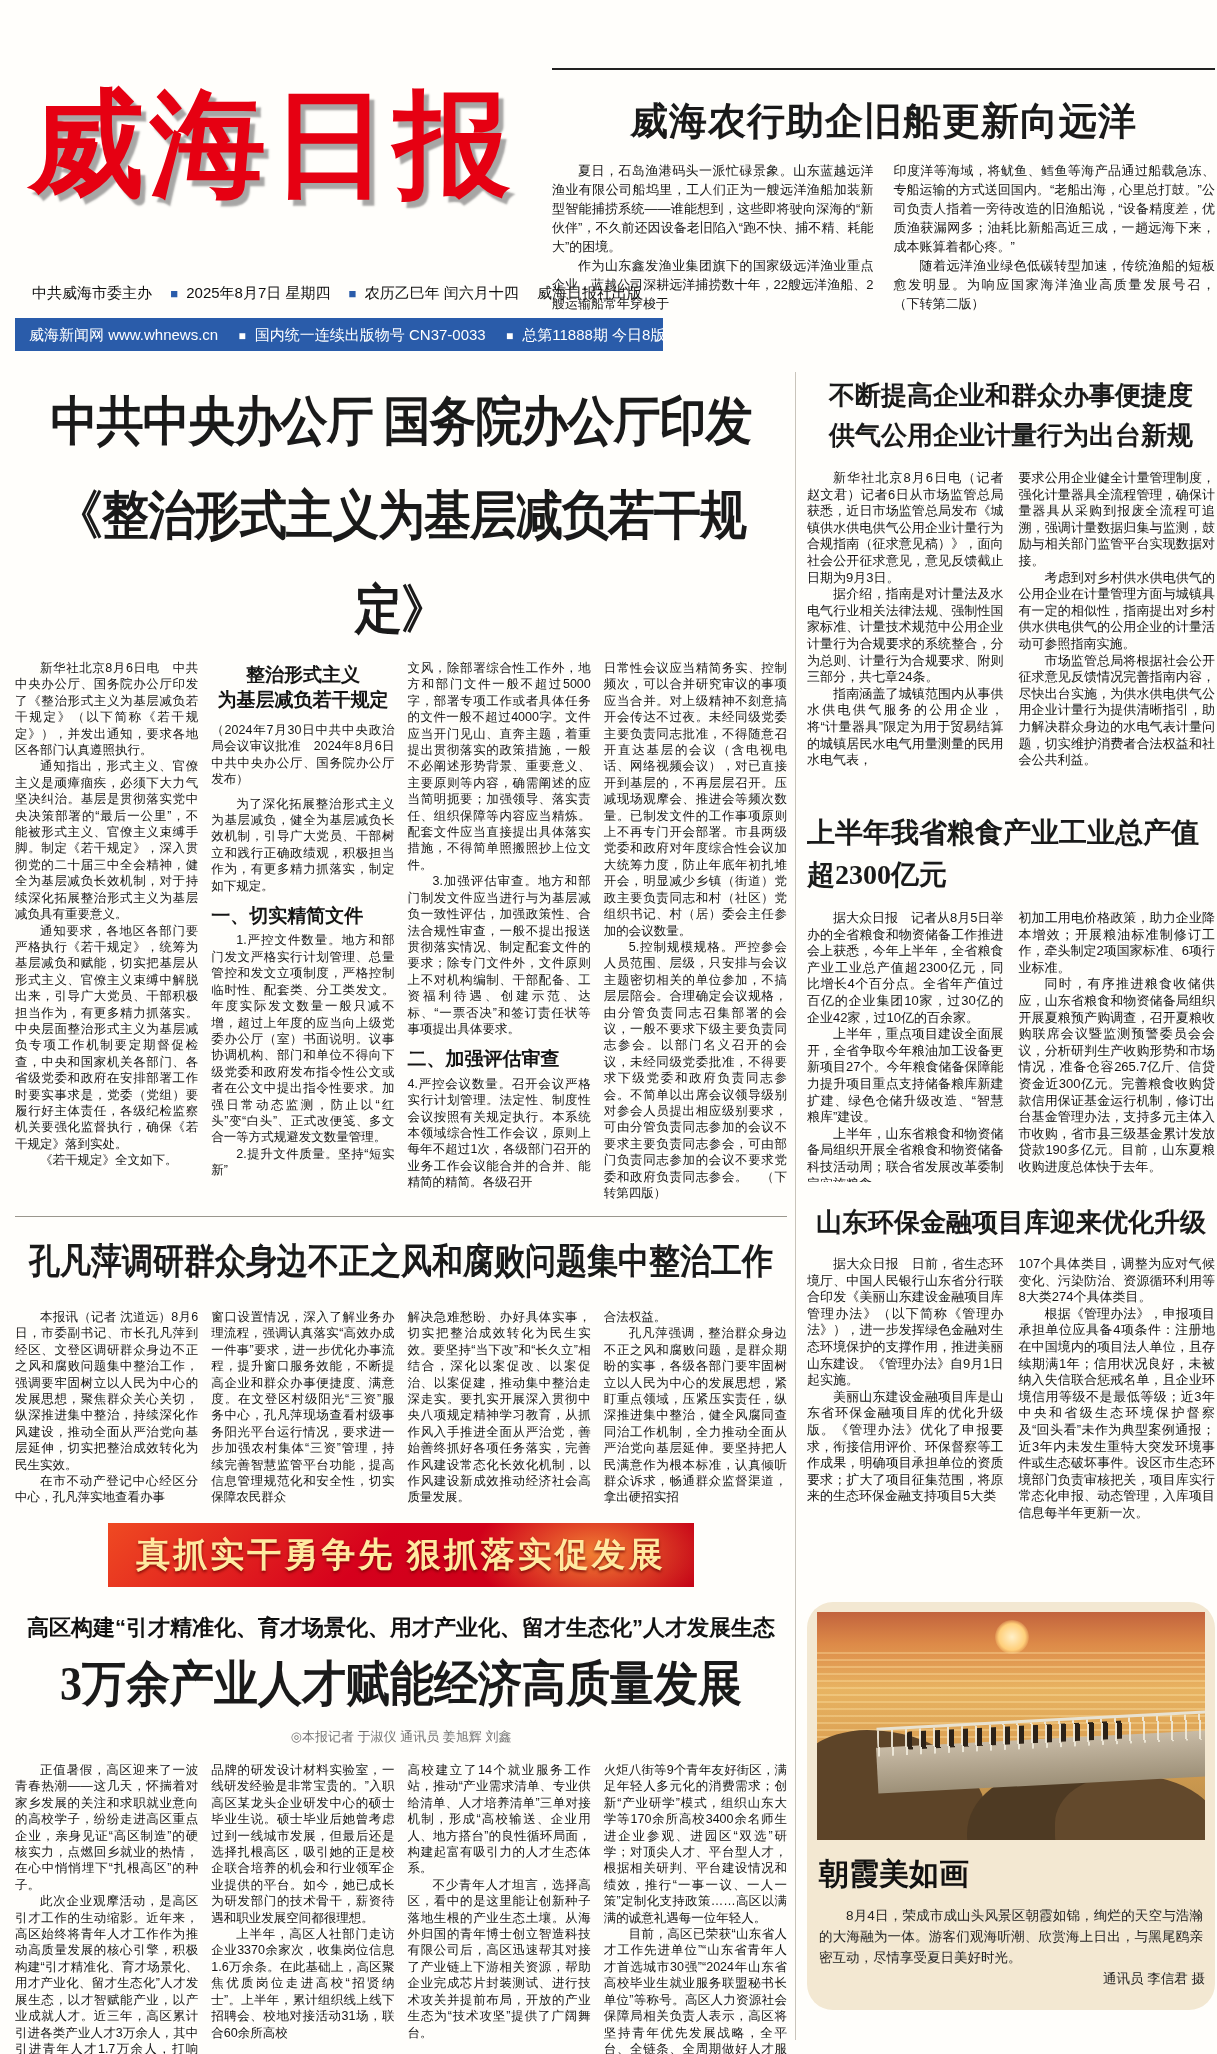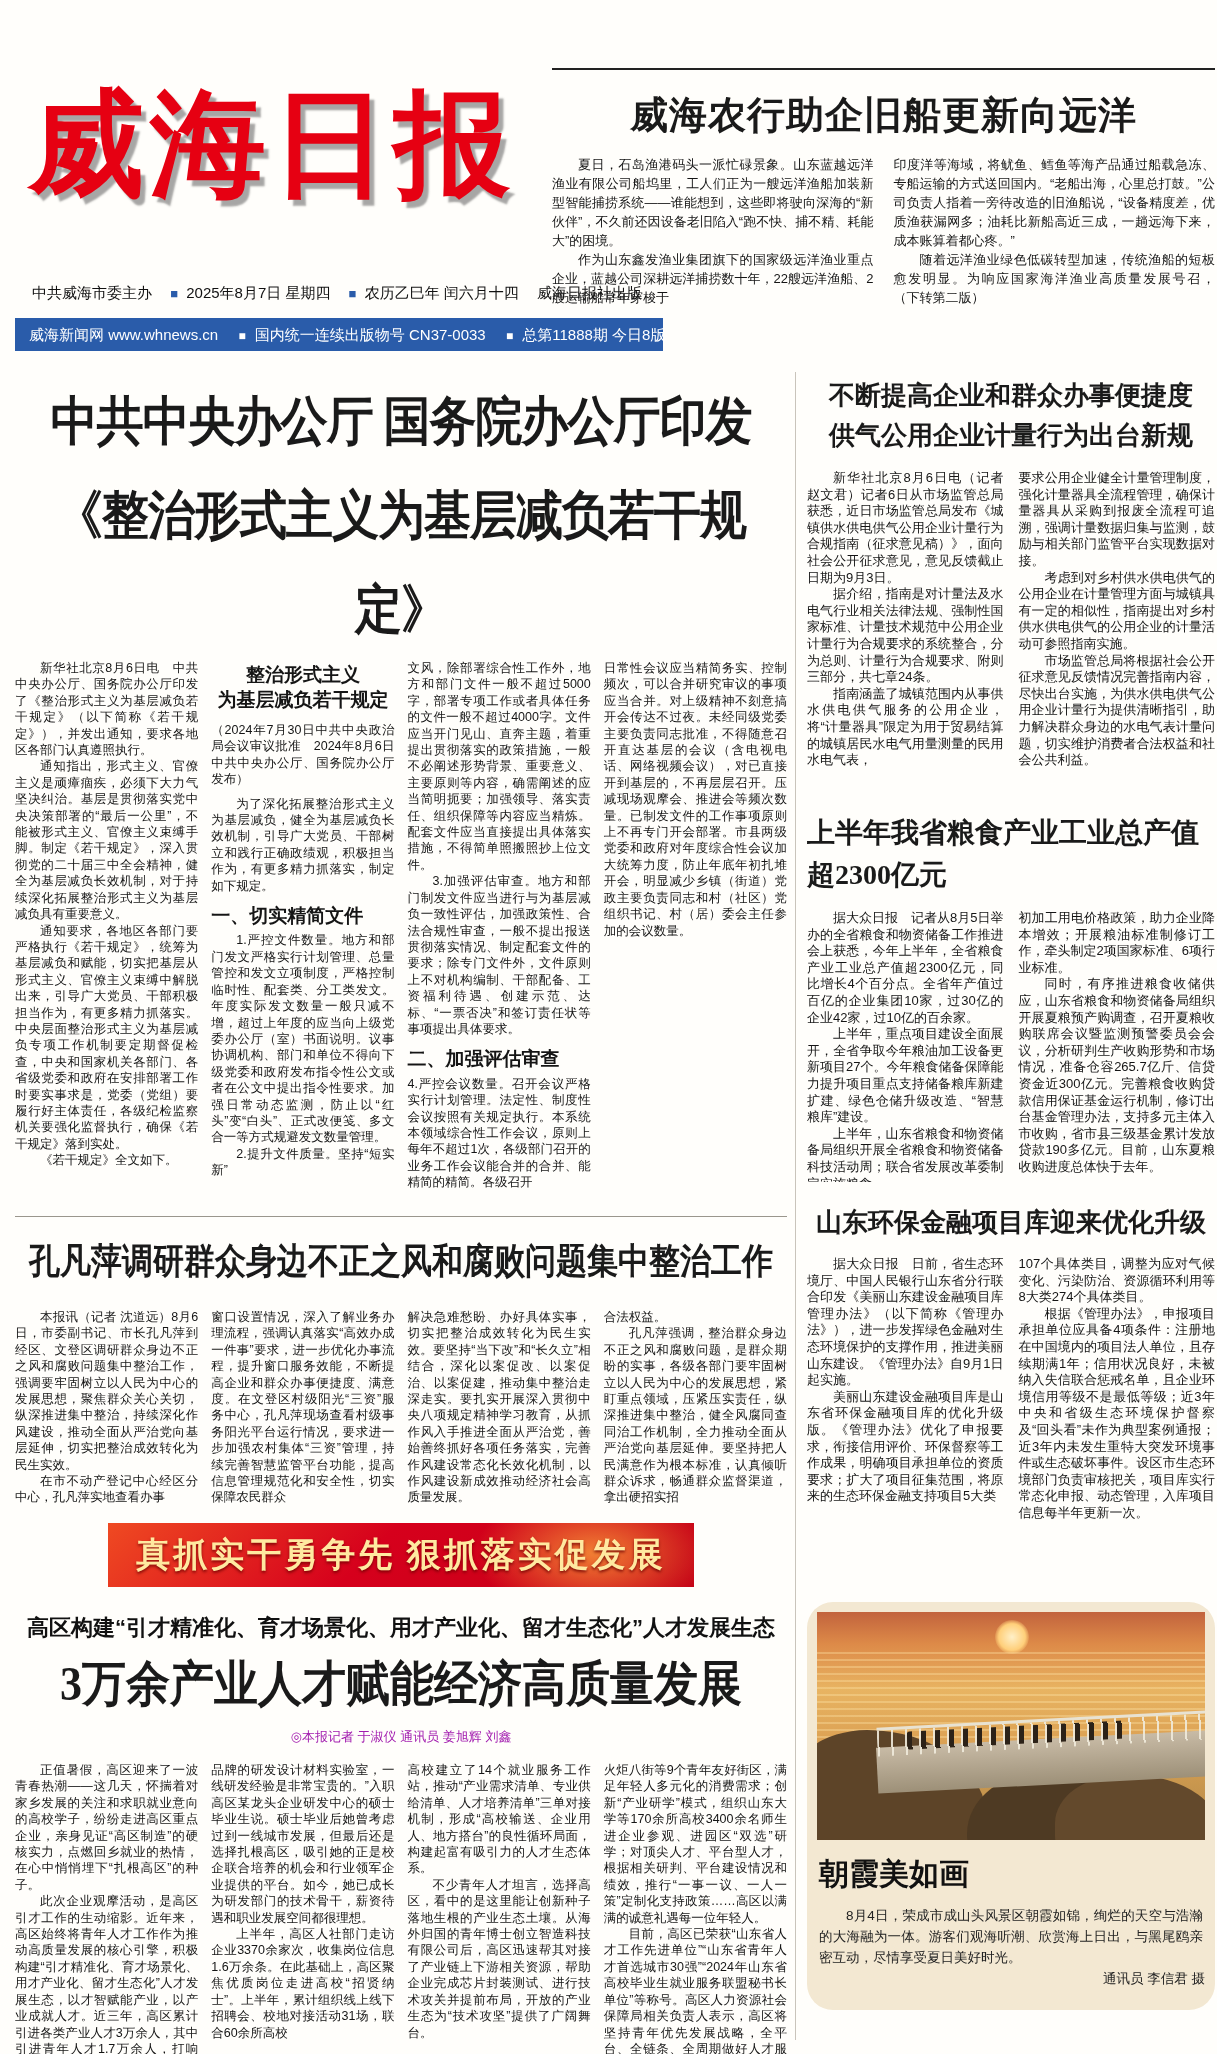--- a/index.html
+++ b/index.html
@@ -9,21 +9,21 @@
   
   .masthead{position:absolute;left:28px;top:58px;width:505px;height:170px;
     font-family:"DejaVu Serif","Liberation Serif",serif;font-weight:900;font-size:116px;line-height:170px;
     color:#e60012;letter-spacing:6px;text-shadow:5px 6px 2px rgba(60,60,60,.45);white-space:nowrap;}
   .dateline{position:absolute;left:32px;top:284px;width:545px;font-size:15px;white-space:nowrap;color:#111;}
   .dateline .sq{color:#2a5caa;font-size:13px;margin:0 4px 0 14px;}
   .infobar{position:absolute;left:15px;top:318px;width:648px;height:33px;background:#2a5caa;color:#fff;
     font-size:15px;line-height:33px;padding-left:14px;box-sizing:border-box;white-space:nowrap;}
   .infobar .sq{font-size:12px;margin:0 5px 0 16px;color:#fff;}
   .tr-article{position:absolute;left:552px;top:68px;width:663px;border-top:2px solid #222;padding-top:14px;}
-  .tr-article h1{margin:6px 0 14px;text-align:center;font-size:38px;font-weight:900;letter-spacing:1px;}
+  .tr-article h1{margin:12px 0 14px;text-align:center;font-size:38px;font-weight:900;letter-spacing:1px;}
   .twocol{display:flex;gap:20px;overflow:hidden;}
   .twocol .col{flex:1;}
   .bodytext{font-size:13px;line-height:19px;text-align:justify;color:#151515;}
   .bodytext p{margin:0;text-indent:2em;}
   .cont p:first-child{text-indent:0;}
   
   .vrule{position:absolute;left:795px;top:372px;width:1px;height:1668px;background:#c9c4bb;}
   .leftblock{position:absolute;left:15px;top:368px;width:772px;}
   .main-head{margin:6px 0 0;text-align:center;font-weight:900;font-size:47px;line-height:84px;letter-spacing:-1px;transform:scaleY(1.12);transform-origin:top center;}
   .doc-cols{display:flex;gap:13px;margin-top:34px;height:540px;overflow:hidden;font-size:12.5px;line-height:16.4px;}
@@ -34,21 +34,21 @@
   .kong-head{margin:24px 0 0;text-align:center;font-weight:900;font-size:31px;letter-spacing:0;transform:scaleY(1.15);transform-origin:center;}
   .kong-cols{display:flex;gap:13px;margin-top:26px;height:198px;overflow:hidden;font-size:12.5px;line-height:16.4px;}
   .kong-cols .col{flex:1;}
   .banner{margin:16px auto 0;width:586px;height:64px;background:linear-gradient(135deg,#ef4a22 0%,#d6001c 45%,#c30016 100%);
     position:relative;overflow:hidden;text-align:center;}
   .banner .flare{position:absolute;right:-30px;top:-40px;width:260px;height:140px;background:radial-gradient(ellipse at center,rgba(255,170,60,.75),rgba(255,120,40,0) 65%);}
   .banner .btxt{position:relative;font-weight:900;font-size:34px;line-height:64px;color:#ffe9a0;letter-spacing:3px;
     text-shadow:0 2px 3px rgba(110,0,0,.8);}
   .kicker{margin:26px 0 0;text-align:center;font-weight:900;font-size:22px;color:#111;}
   .talent-head{margin:12px 0 0;text-align:center;font-weight:900;font-size:44px;transform:scaleY(1.1);transform-origin:center;}
-  .byline{margin:14px 0 0;text-align:center;font-size:13px;color:#a21caf;}
+  .byline{margin:14px 0 0;text-align:center;font-size:13px;color:#737373;}
   .talent-cols{display:flex;gap:13px;margin-top:16px;height:352px;overflow:hidden;font-size:12.5px;line-height:16.4px;}
   .talent-cols .col{flex:1;}
   
   .rightblock{position:absolute;left:807px;top:372px;width:408px;}
   .r-head{margin:4px 0 0;text-align:center;font-weight:900;font-size:26px;line-height:40px;}
   .r-cols{display:flex;gap:15px;margin-top:14px;overflow:hidden;font-size:13px;line-height:16.6px;}
   .r-cols .col{flex:1;}
   .a-cols{height:322px;}
   .b-head{margin:20px 0 0;text-align:left;font-weight:900;font-size:28px;line-height:42px;white-space:pre-line;}
   .b-cols{height:272px;}
@@ -143,20 +143,21 @@
             <p>文风，除部署综合性工作外，地方和部门文件一般不超过5000字，部署专项工作或者具体任务的文件一般不超过4000字。文件应当开门见山、直奔主题，着重提出贯彻落实的政策措施，一般不必阐述形势背景、重要意义、主要原则等内容，确需阐述的应当简明扼要；加强领导、落实责任、组织保障等内容应当精炼。配套文件应当直接提出具体落实措施，不得简单照搬照抄上位文件。</p>
             <p>3.加强评估审查。地方和部门制发文件应当进行与为基层减负一致性评估，加强政策性、合法合规性审查，一般不提出报送贯彻落实情况、制定配套文件的要求；除专门文件外，文件原则上不对机构编制、干部配备、工资福利待遇、创建示范、达标、“一票否决”和签订责任状等事项提出具体要求。</p>
           </div>
         <div class="sect-head">二、加强评估审查</div>
         <div>
             <p>4.严控会议数量。召开会议严格实行计划管理。法定性、制度性会议按照有关规定执行。本系统本领域综合性工作会议，原则上每年不超过1次，各级部门召开的业务工作会议能合并的合并、能精简的精简。各级召开</p>
           </div>
       </div>
       <div class="col cont">
           <p>日常性会议应当精简务实、控制频次，可以合并研究审议的事项应当合并。对上级精神不刻意搞开会传达不过夜。未经同级党委主要负责同志批准，不得随意召开直达基层的会议（含电视电话、网络视频会议），对已直接开到基层的，不再层层召开。压减现场观摩会、推进会等频次数量。已制发文件的工作事项原则上不再专门开会部署。市县两级党委和政府对年度综合性会议加大统筹力度，防止年底年初扎堆开会，明显减少乡镇（街道）党政主要负责同志和村（社区）党组织书记、村（居）委会主任参加的会议数量。</p>
+          <p>5.控制规模规格。严控参会人员范围、层级，只安排与会议主题密切相关的单位参加，不搞层层陪会。合理确定会议规格，由分管负责同志召集部署的会议，一般不要求下级主要负责同志参会。以部门名义召开的会议，未经同级党委批准，不得要求下级党委和政府负责同志参会。不简单以出席会议领导级别对参会人员提出相应级别要求，可由分管负责同志参加的会议不要求主要负责同志参会，可由部门负责同志参加的会议不要求党委和政府负责同志参会。　（下转第四版）</p>
         </div>
     </div>
 
     <hr class="hrule">
 
     <h2 class="kong-head serif">孔凡萍调研群众身边不正之风和腐败问题集中整治工作</h2>
     <div class="kong-cols bodytext">
       <div class="col">
           <p>本报讯（记者 沈道远）8月6日，市委副书记、市长孔凡萍到经区、文登区调研群众身边不正之风和腐败问题集中整治工作，强调要牢固树立以人民为中心的发展思想，聚焦群众关心关切，纵深推进集中整治，持续深化作风建设，推动全面从严治党向基层延伸，切实把整治成效转化为民生实效。</p>
           <p>在市不动产登记中心经区分中心，孔凡萍实地查看办事</p>

